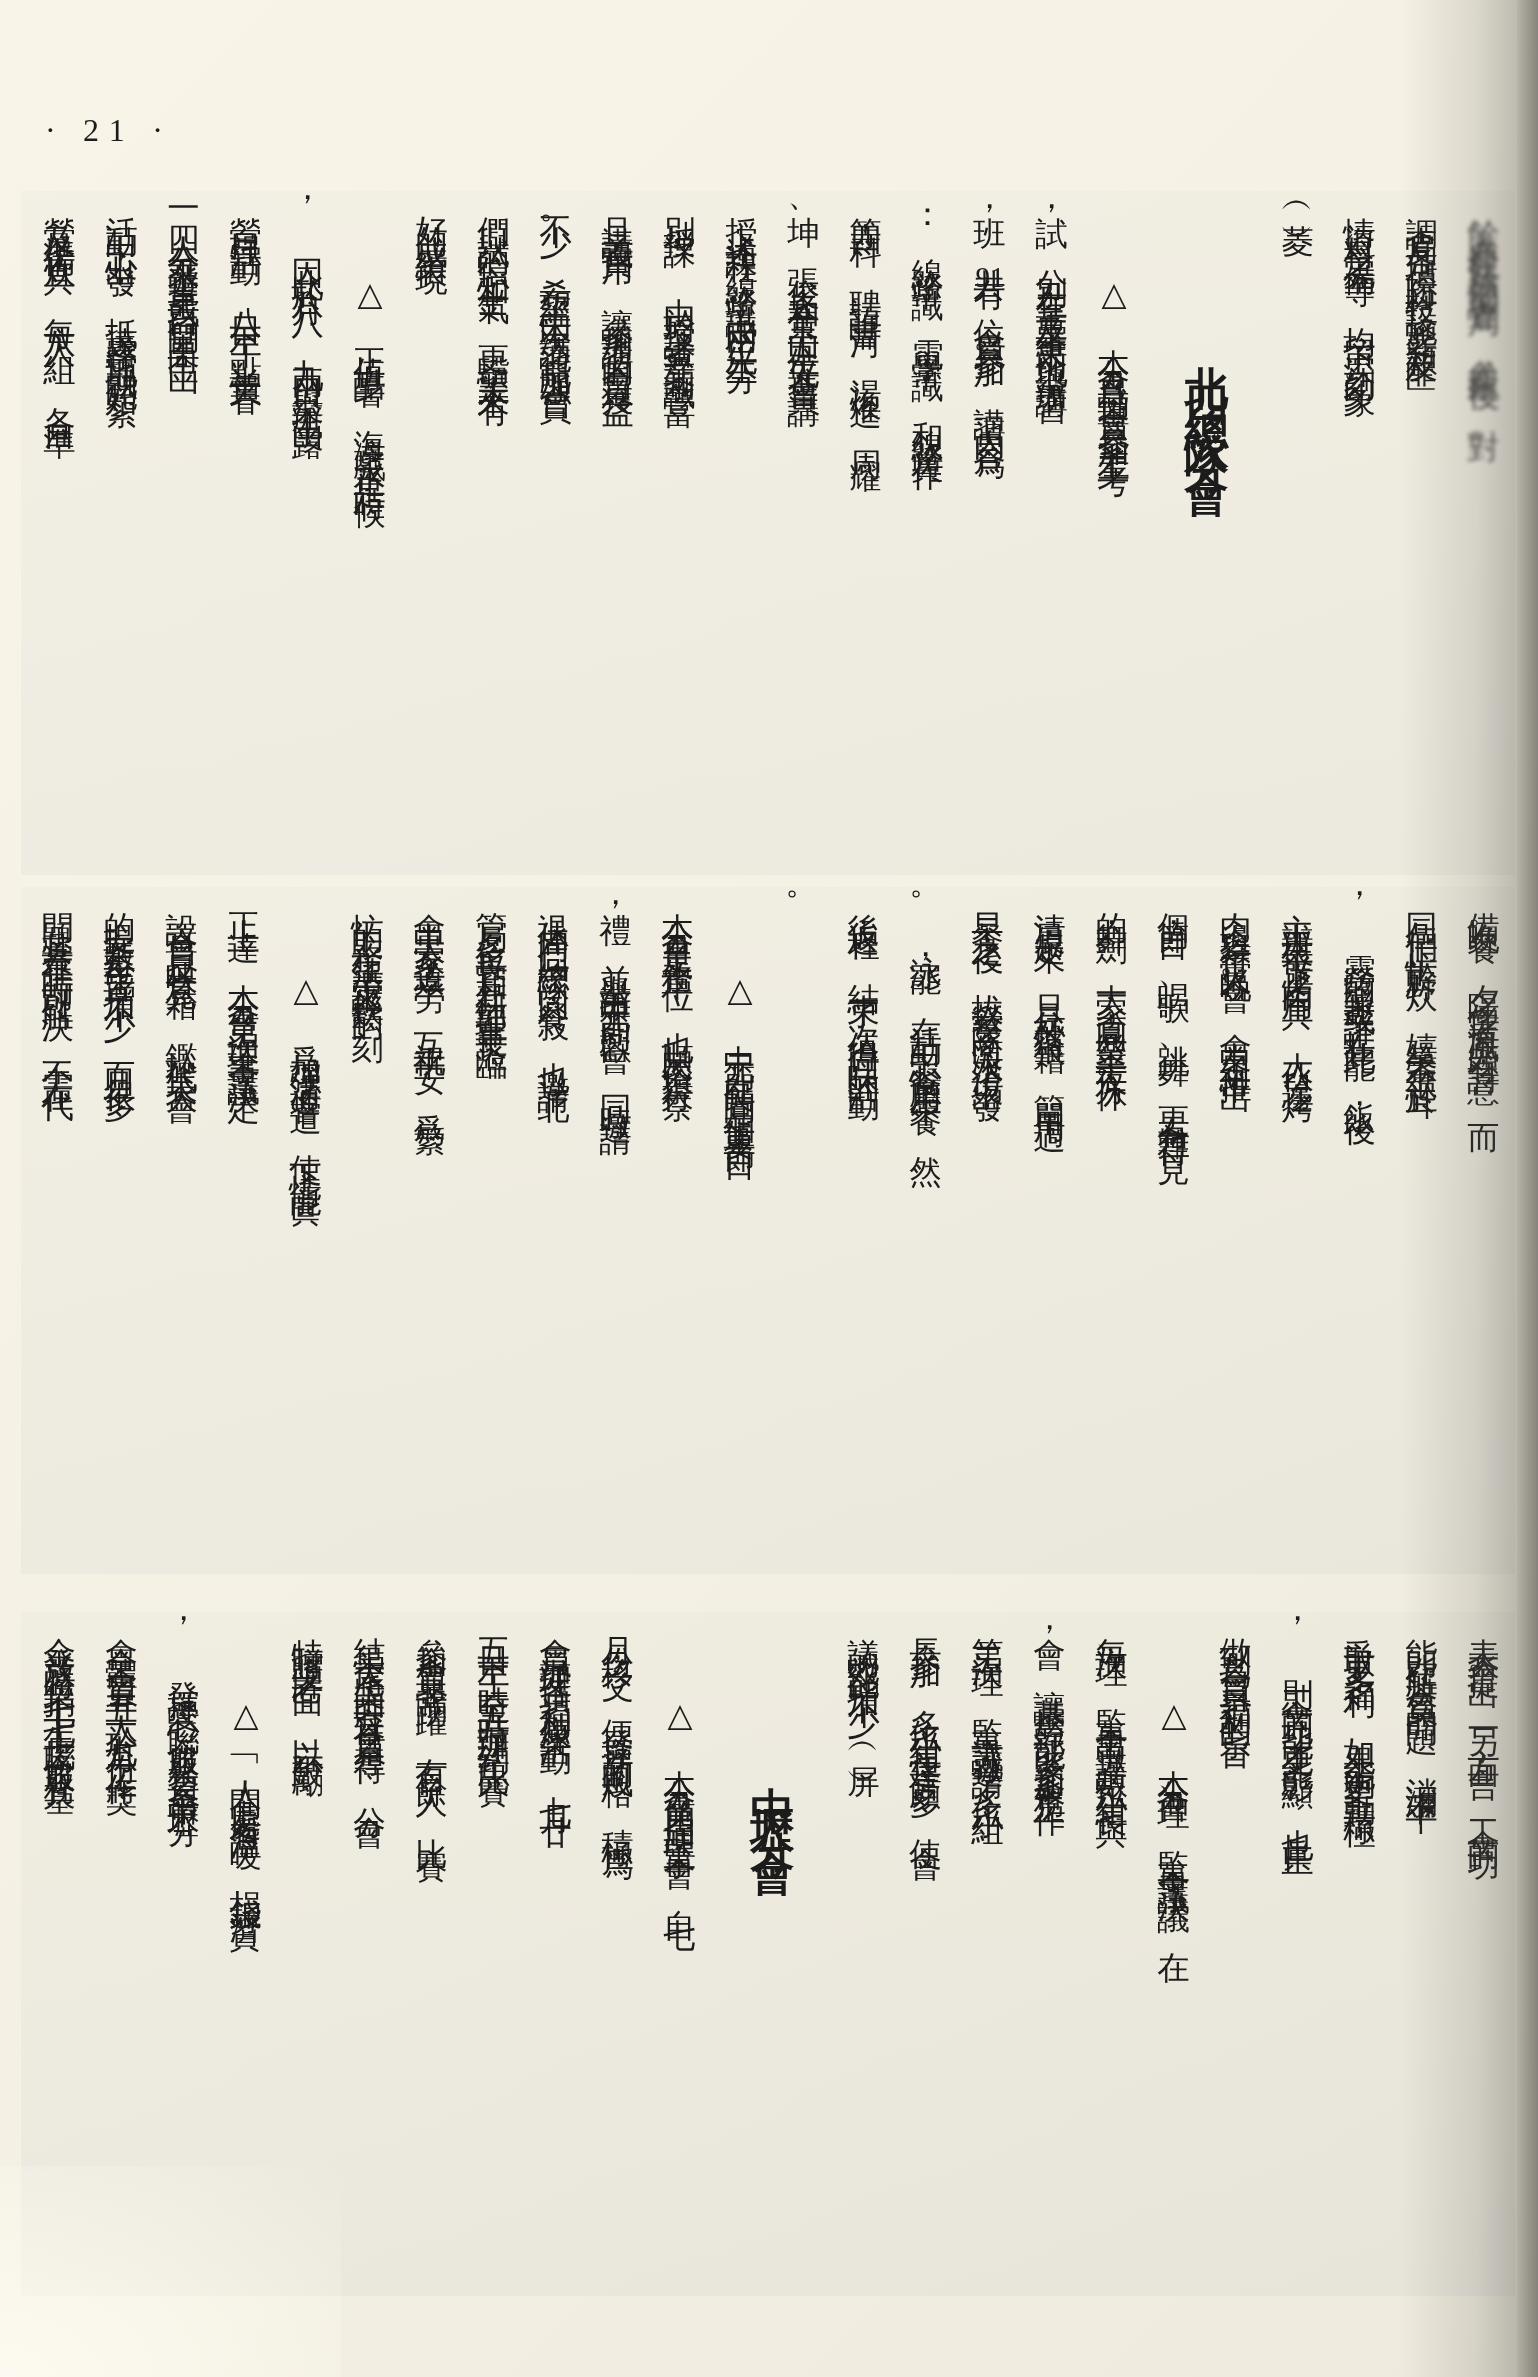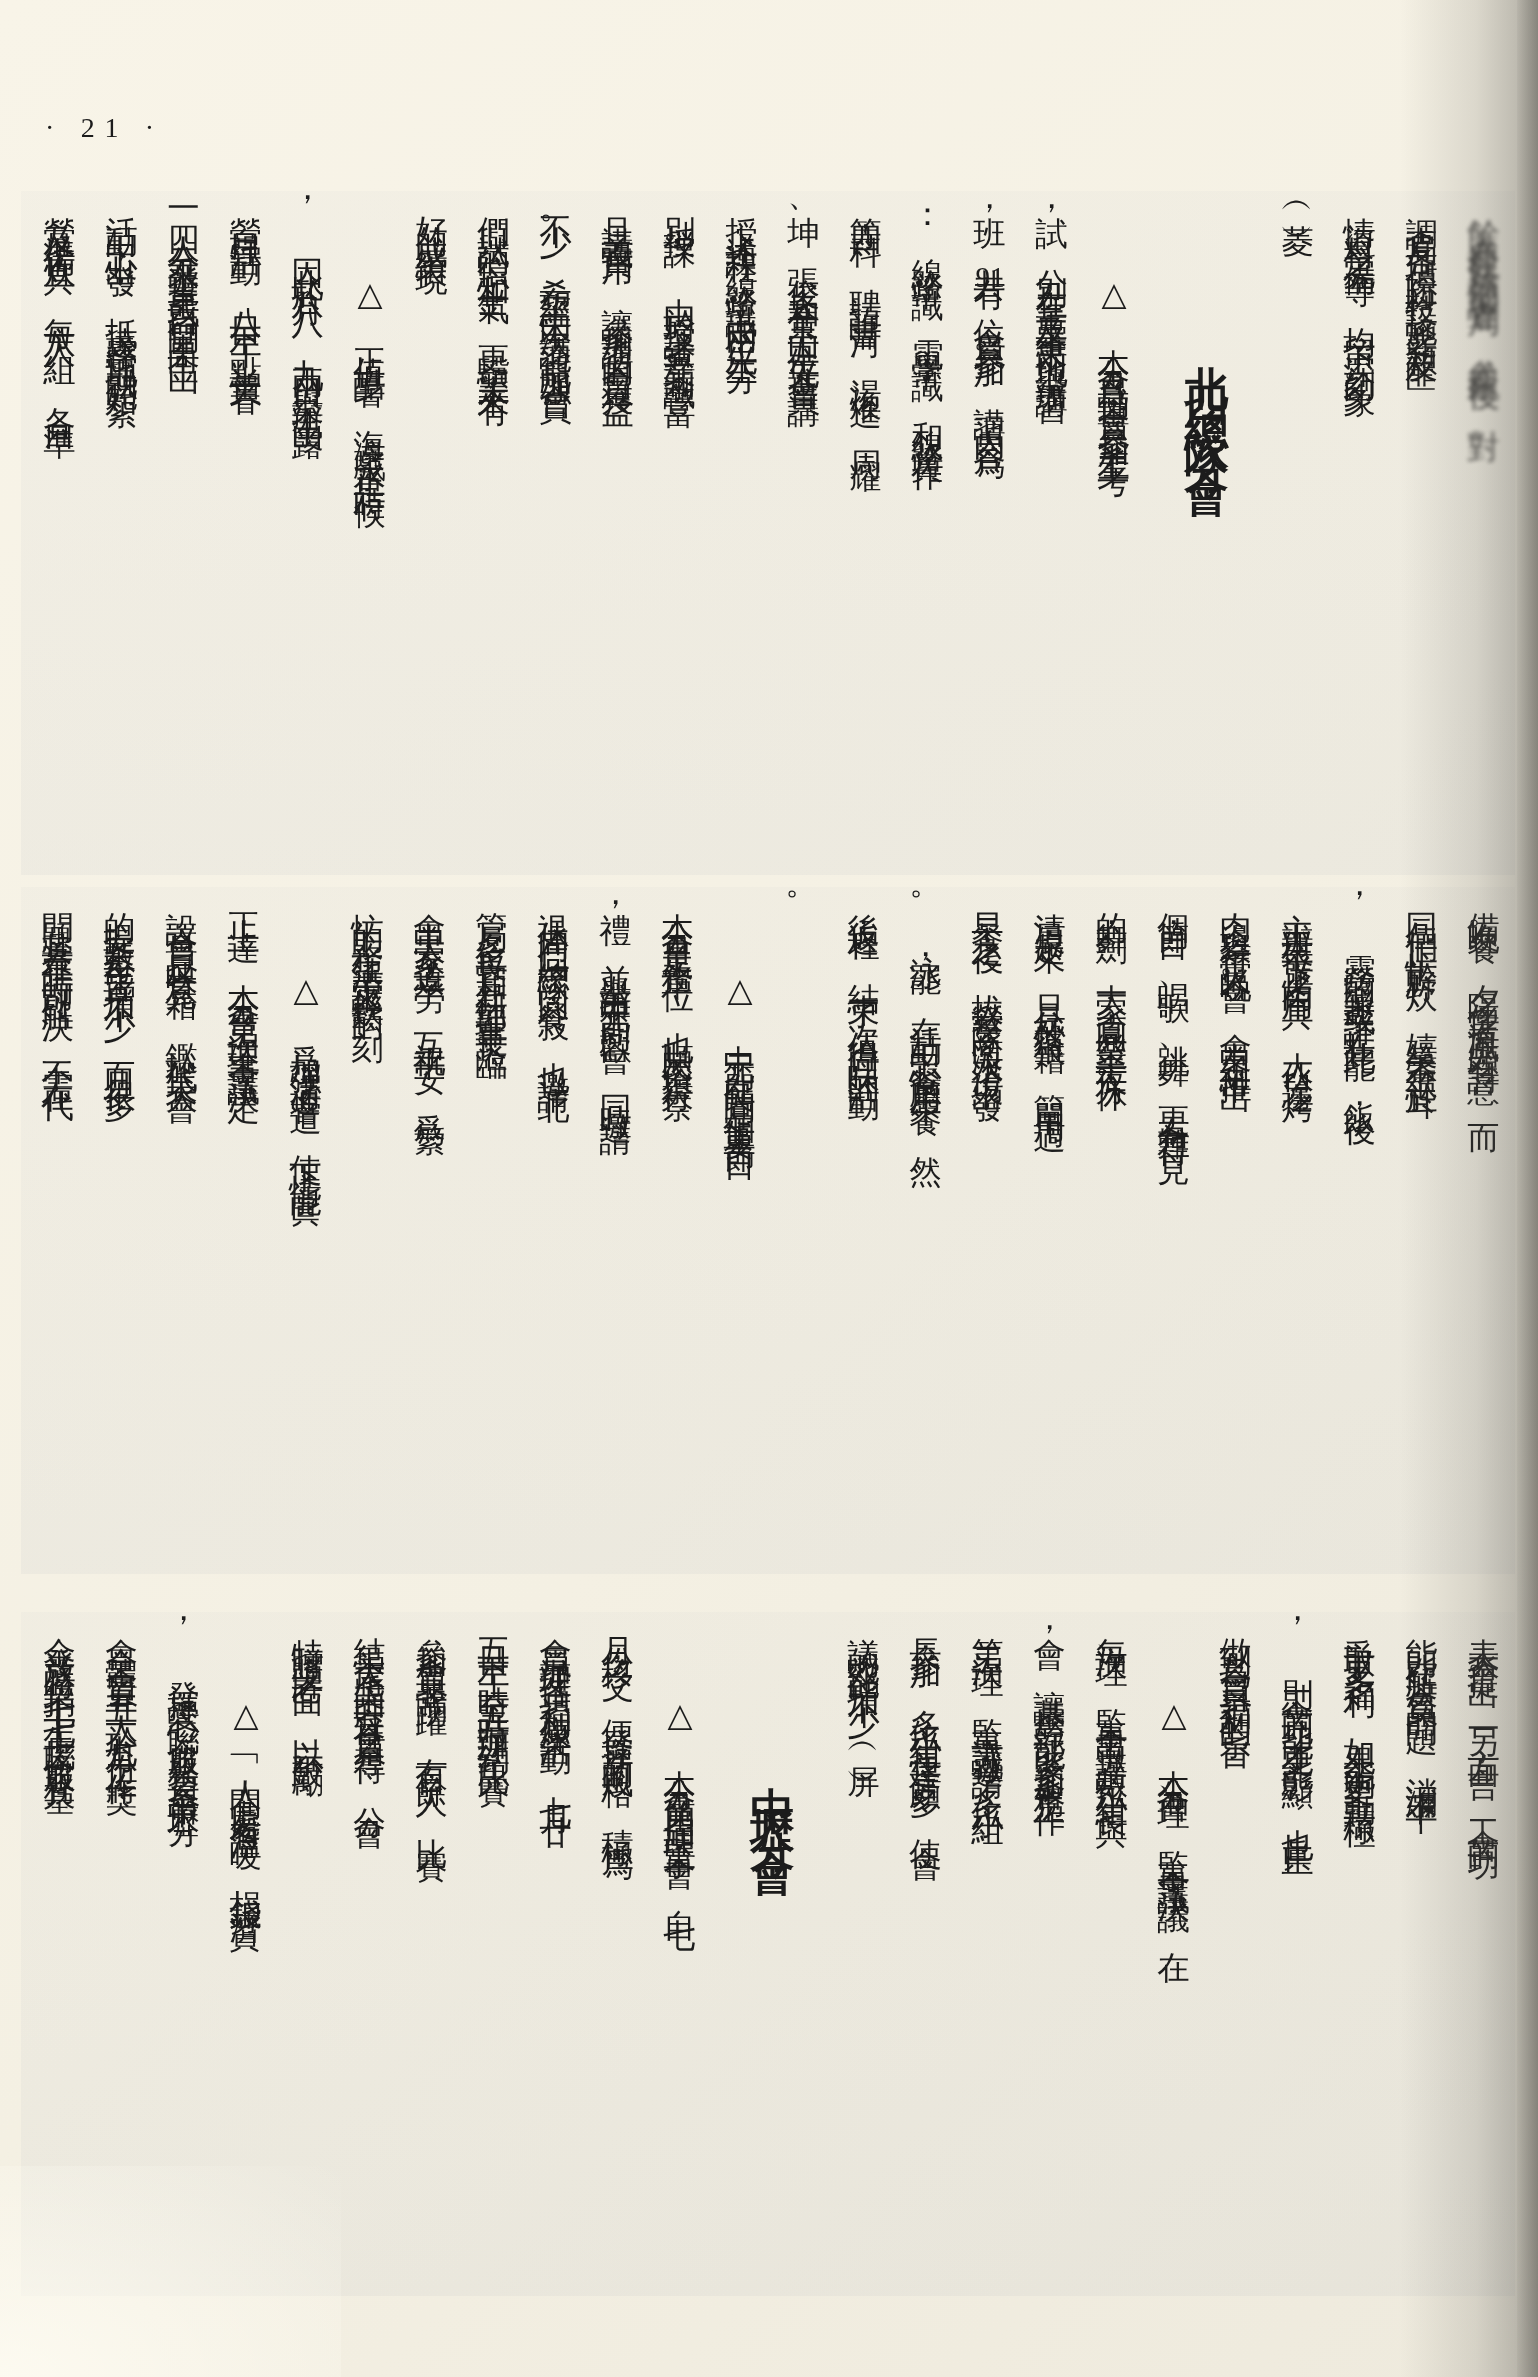--- a/index.html
+++ b/index.html
@@ -41,21 +41,21 @@
   .tcy{
     text-combine-upright:all;
     -webkit-text-combine:horizontal;
     font-size:0.9em;
   }
   #band-top{top:191px;height:684px;}
   #band-middle{top:887px;height:687px;}
   #band-bottom{top:1612px;height:684px;}
   .pageno{
     position:absolute;top:112px;left:45px;
-    font-size:28px;letter-spacing:9.7px;color:var(--ink);
+    font-size:32px;letter-spacing:9.7px;color:var(--ink);
     writing-mode:horizontal-tb;
   }
   .gutter-shadow{
     position:absolute;top:0;right:0;height:100%;width:138px;
     background:linear-gradient(to right, rgba(101,99,92,0) 0%, rgba(101,99,92,0.18) 55%, rgba(90,88,82,0.45) 100%);
     pointer-events:none;
   }
   .gutter-edge{
     position:absolute;top:0;right:0;height:100%;width:21px;
     background:linear-gradient(to right, rgba(70,68,62,0.05), rgba(70,68,62,0.38));

